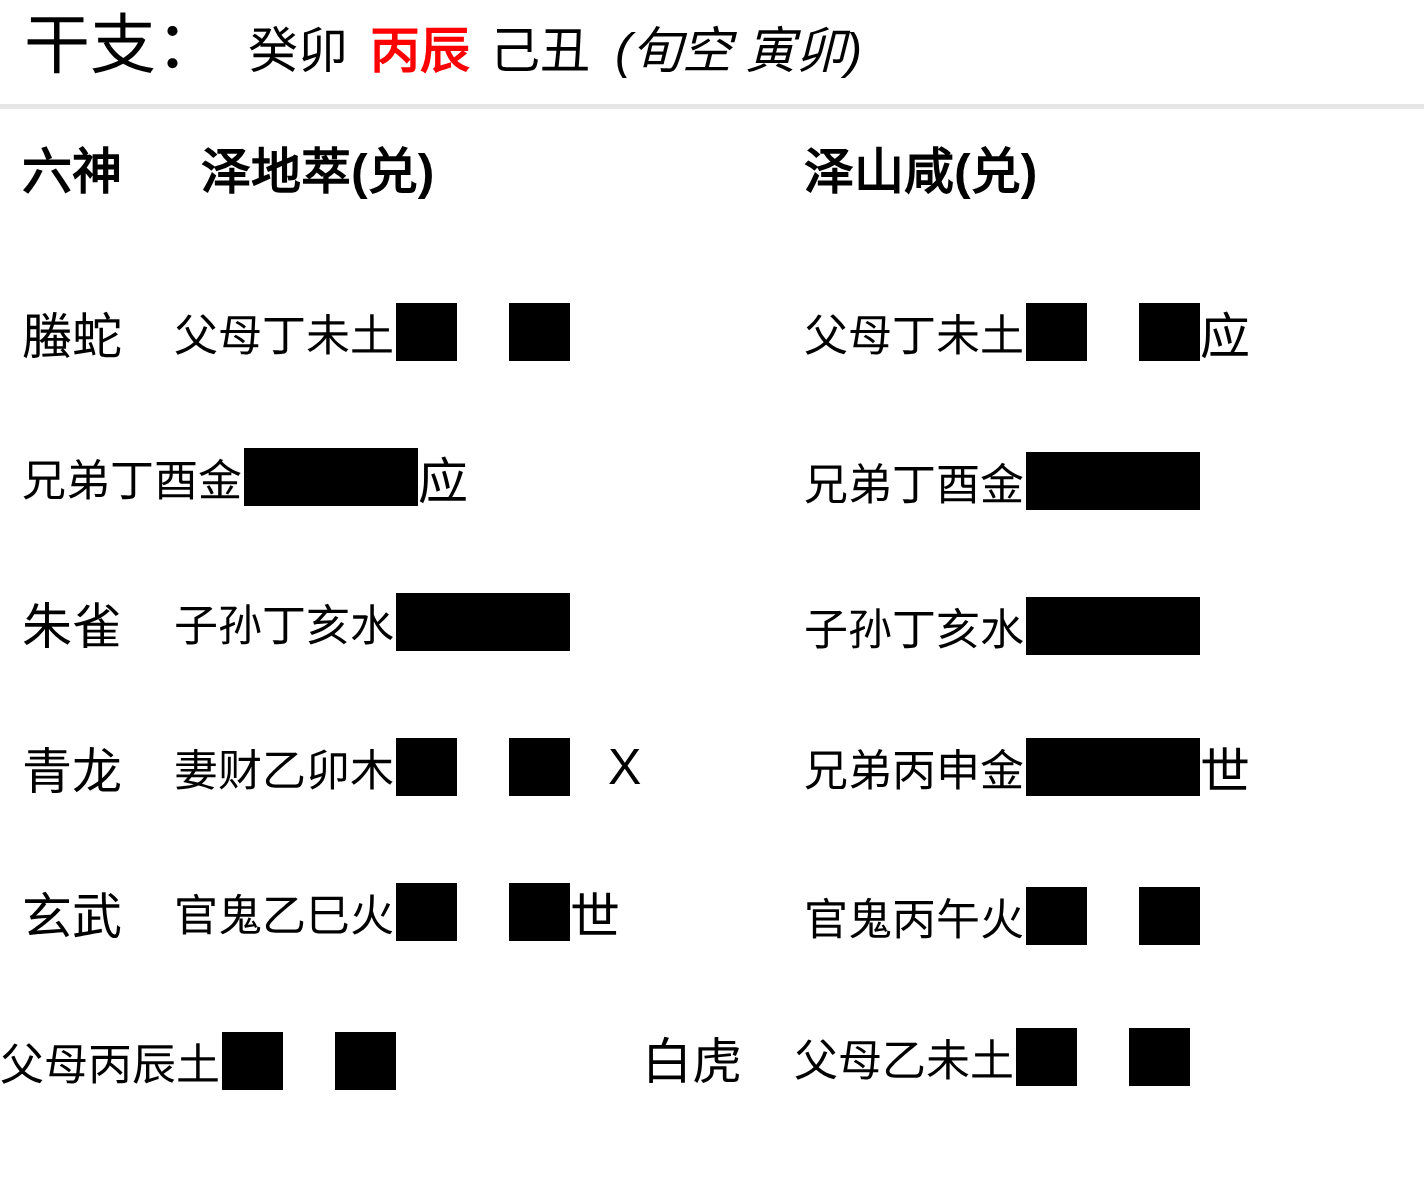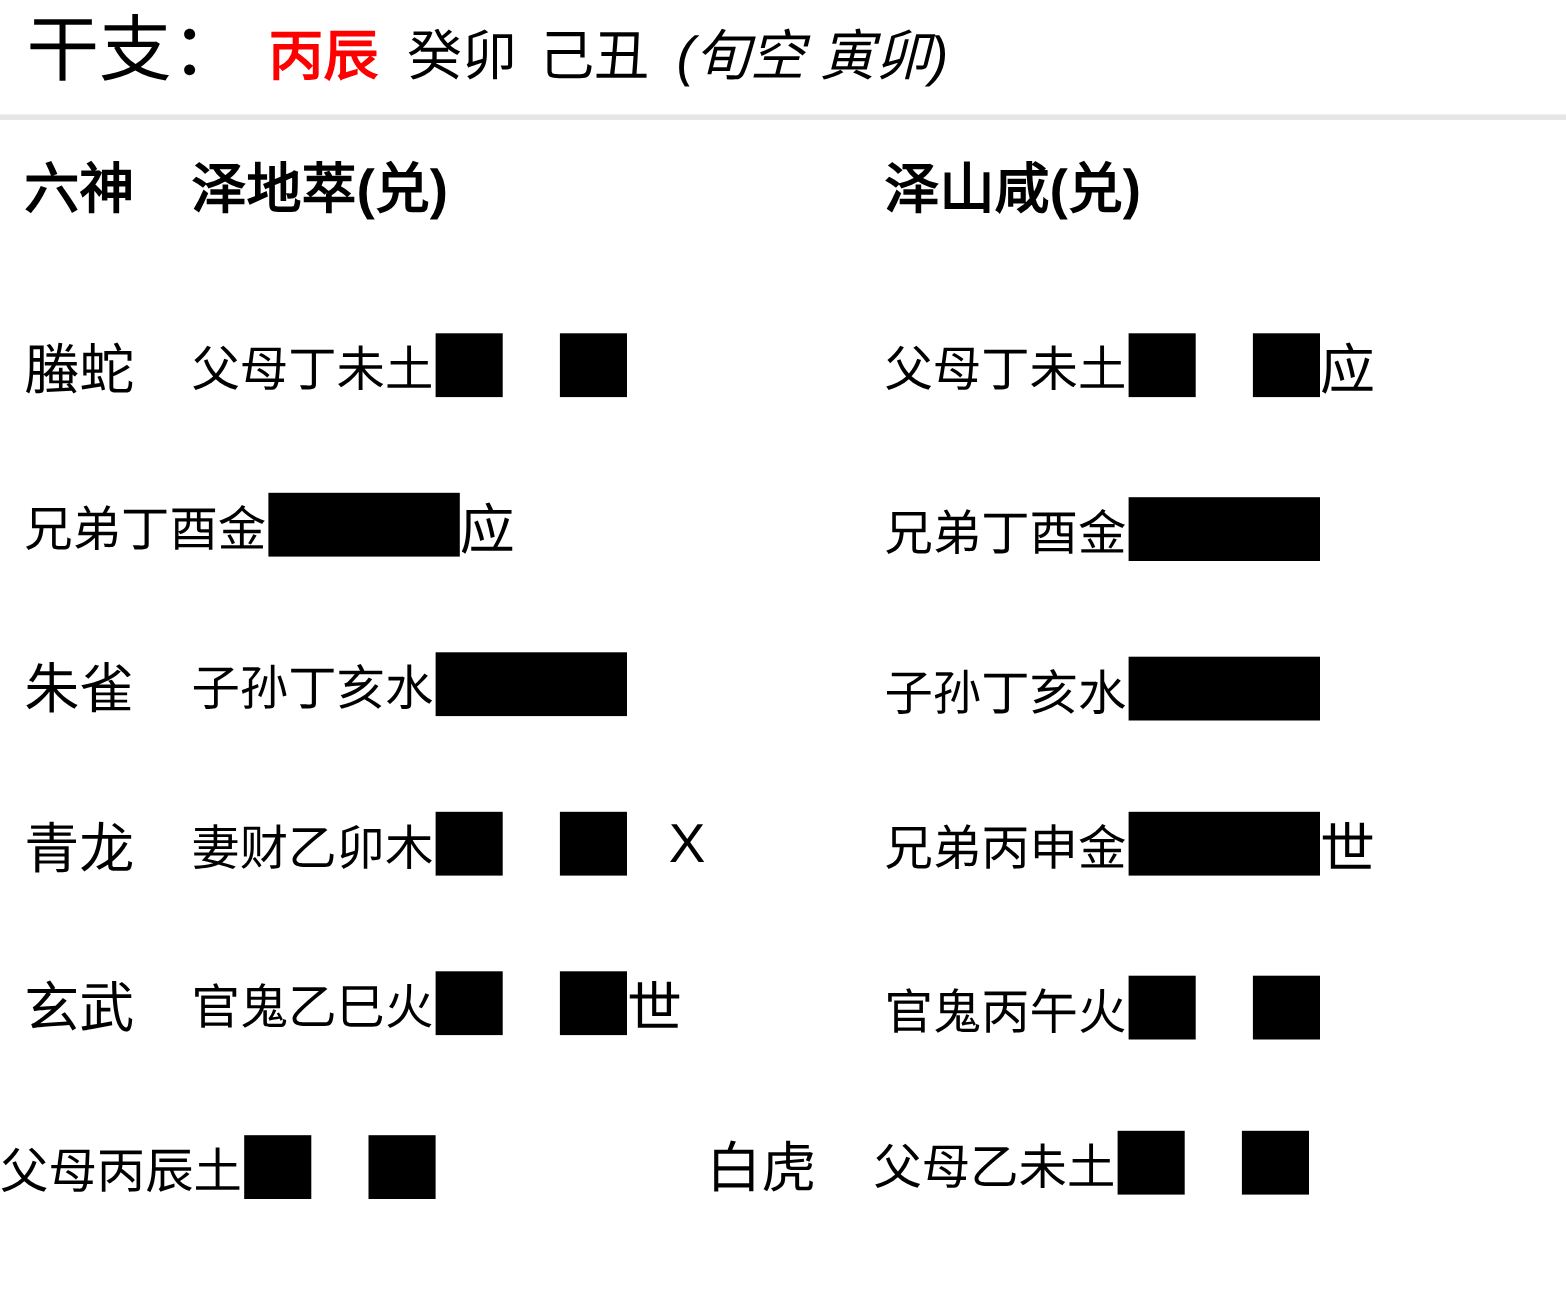--- a/index.html
+++ b/index.html
@@ -73,20 +73,21 @@
     font-size: 50px;
     font-weight: bold;
     line-height: 74px;
     padding-top: 26px;
   }
   .col-head .left-head {
     width: 804px;
     padding-left: 22px;
     box-sizing: border-box;
     display: flex;
+    gap: 27px;
   }
   .col-head .left-head .liushen-hd {
     width: 152px;
   }
   .col-head .right-head {
     padding-left: 0px;
   }
 
   .rows {
     padding-top: 14px;
@@ -156,22 +157,22 @@
     font-family: "Liberation Sans", sans-serif;
   }
 </style>
 </head>
 <body>
 
 <div class="header">
 
   <div class="header-row">
     <span class="hdr-label">干支：</span>
+    <span class="hdr-seg first">癸卯</span>
     <span class="hdr-seg red">丙辰</span>
-    <span class="hdr-seg first">癸卯</span>
     <span class="hdr-seg">己丑</span>
     <span class="hdr-seg paren">(旬空 寅卯)</span>
   </div>
 
 </div>
 
 <div class="divider"></div>
 
 <div class="board">
 

